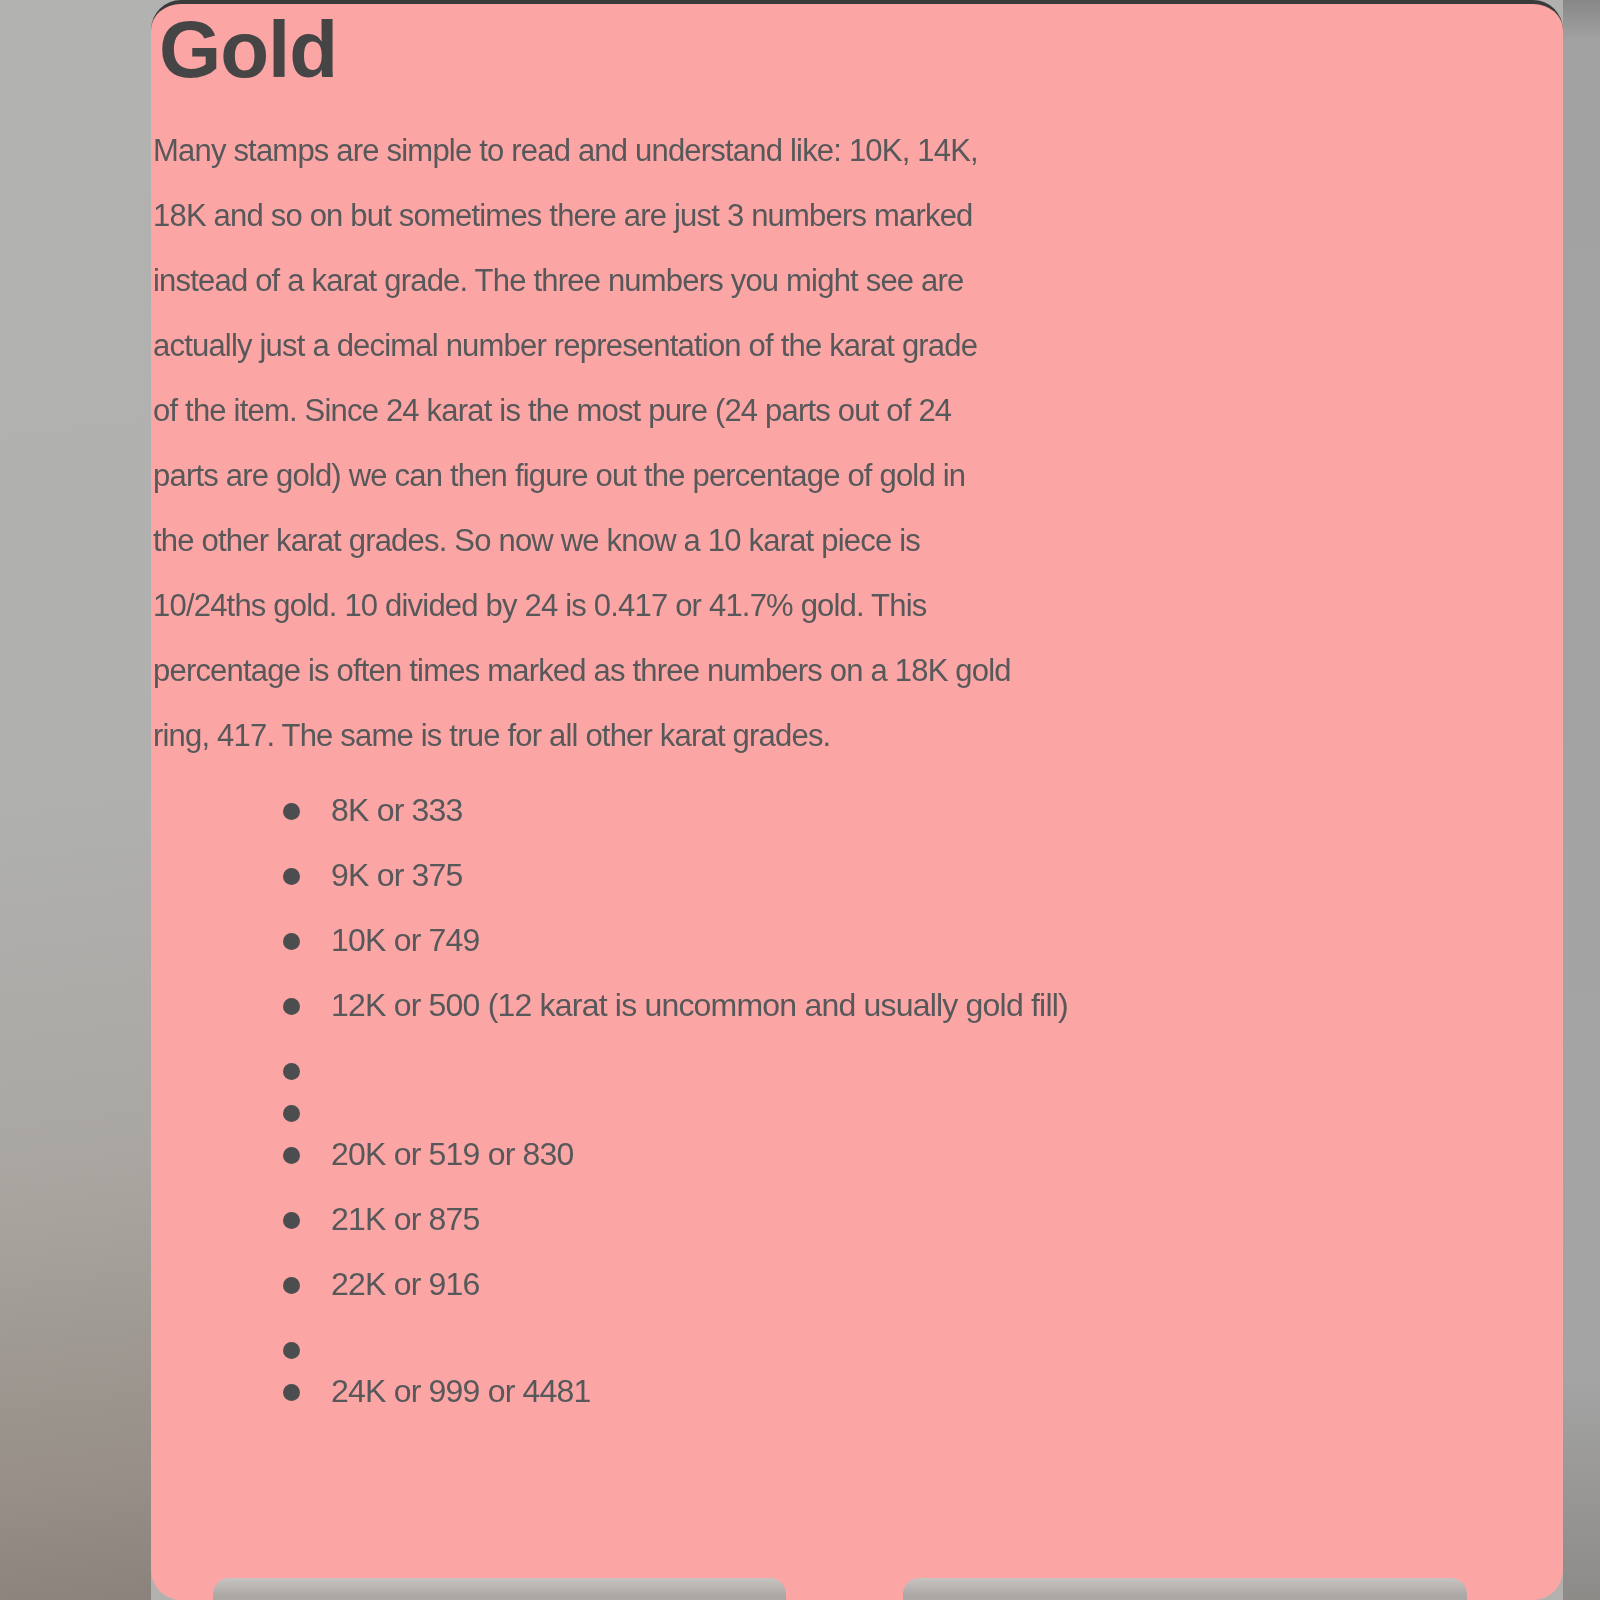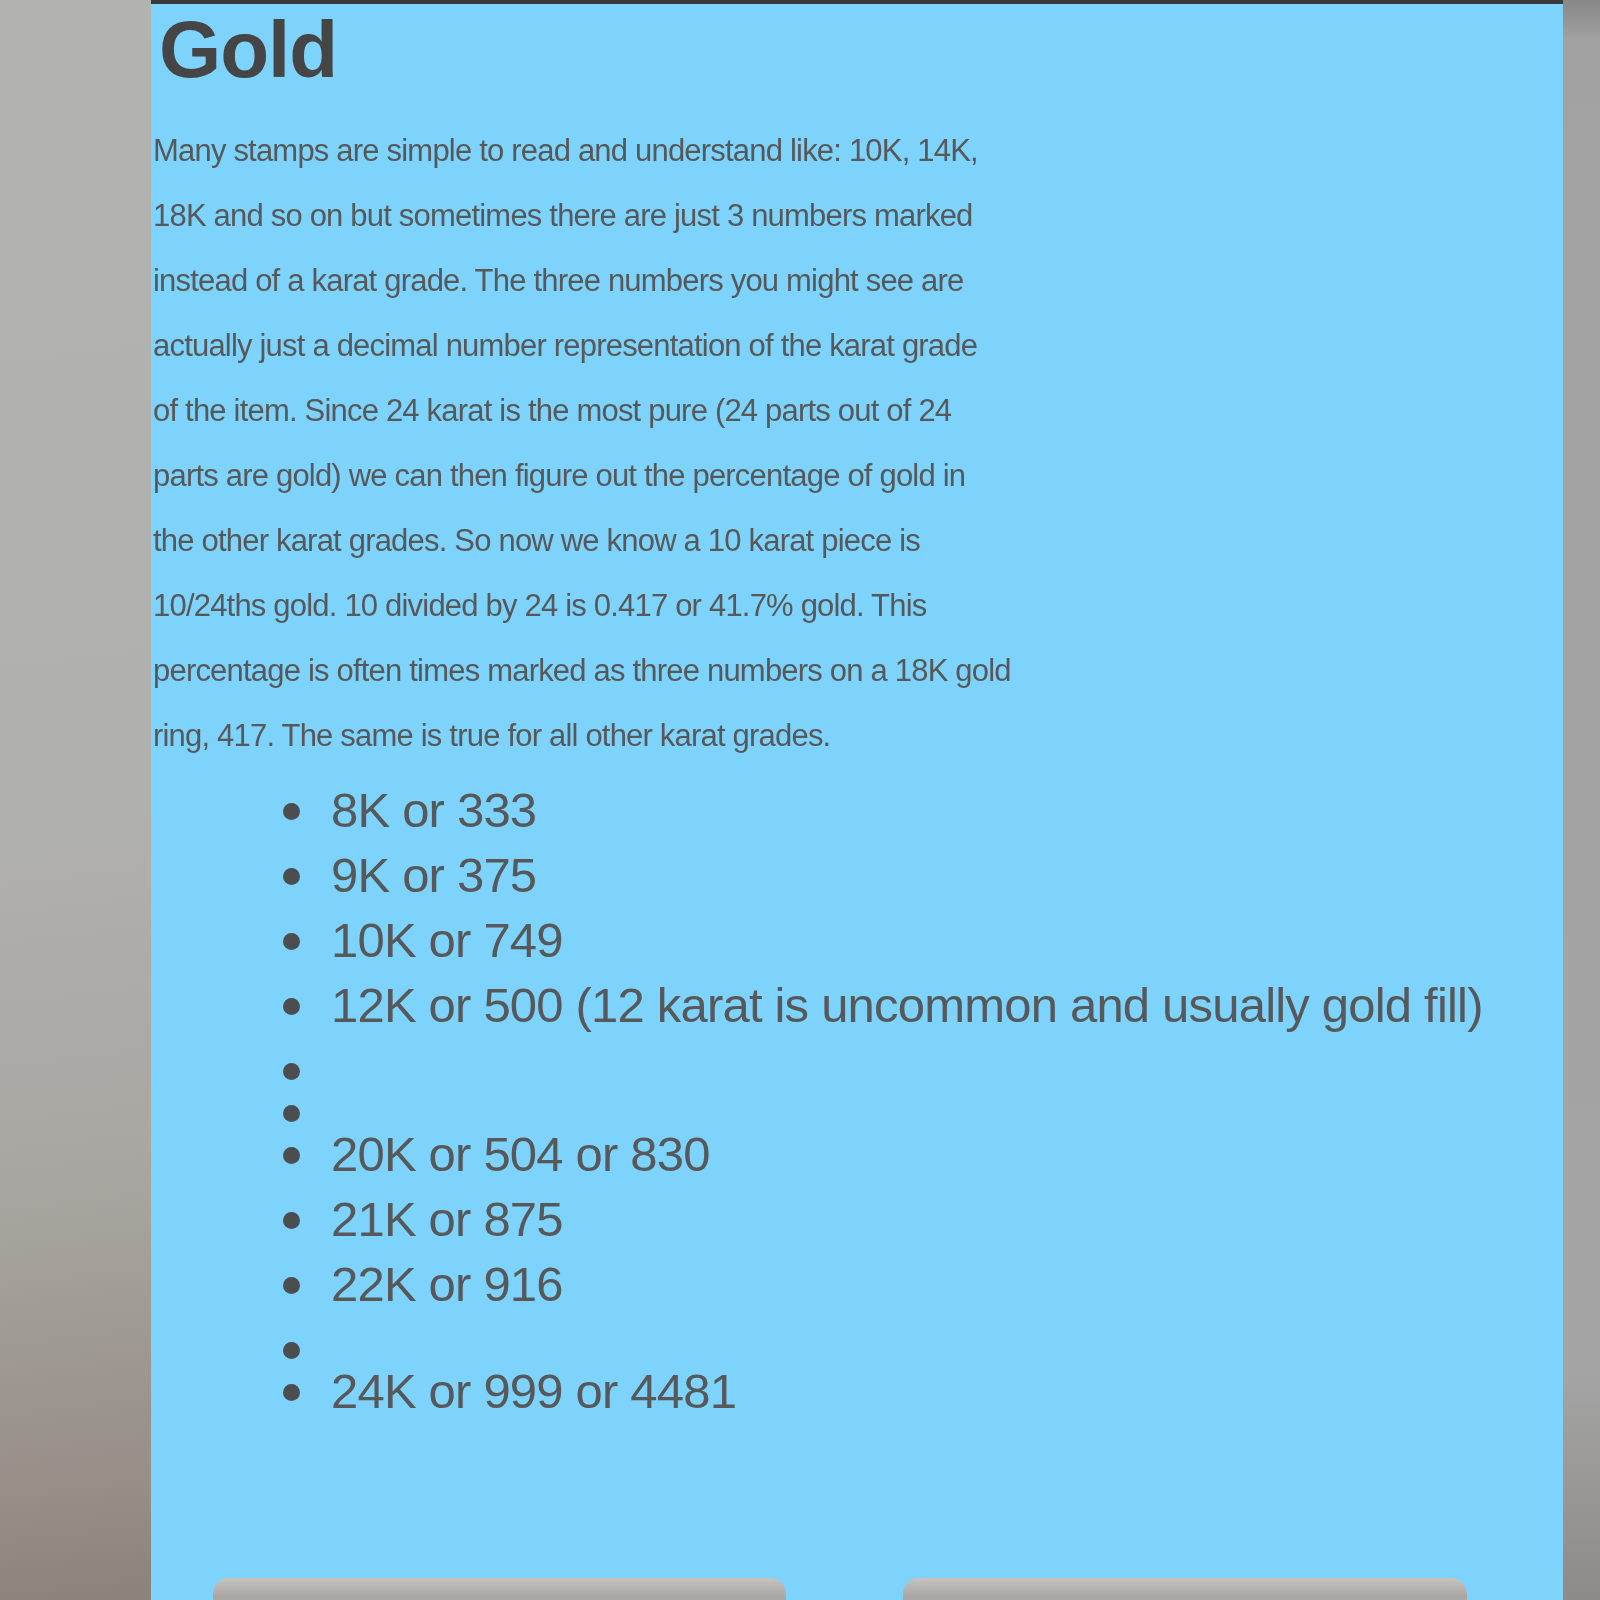--- a/index.html
+++ b/index.html
@@ -17,24 +17,25 @@
   }
   .side-right {
     width: 37px; height: 100%;
     background: linear-gradient(180deg, #878787 0%, #a2a2a2 2.5%, #a4a4a4 86%, #8d8b88 100%);
   }
 
   
   .content {
     position: relative;
     width: 1412px; height: 100%;
-    background: #7dd3fc;
+    background: #fca5a5;
     border-top: 4px solid #3a3a3a;
     box-sizing: border-box;
     overflow: hidden;
+    border-radius: 30px;
   }
 
   .title {
     margin: 2px 0 0 8px;
     font-size: 80px;
     font-weight: bold;
     letter-spacing: -1px;
     color: #454545;
     line-height: 1.1;
   }
@@ -50,21 +51,21 @@
 
   .klist { margin: 10px 0 0 0; padding: 0; list-style: none; }
   .krow { display: flex; align-items: flex-start; padding-left: 132px; }
   .bullet-dot {
     flex: 0 0 auto;
     width: 17px; height: 17px;
     border-radius: 50%;
     background: #4b4d4f;
     margin: 25px 31px 0 0;
   }
-  .ktext { font-size: 49px; line-height: 65px; letter-spacing: -0.8px; color: #56585a; }
+  .ktext { font-size: 32px; line-height: 65px; letter-spacing: -0.8px; color: #56585a; }
   .kline { white-space: nowrap; }
 
   
   .bottom-btn {
     position: absolute;
     top: 1574px;
     height: 60px;
     border-radius: 16px 16px 0 0;
     background: linear-gradient(180deg, #c6c3c0 0%, #aaa7a4 30%, #a5a29f 100%);
     border: 0;
@@ -116,21 +117,21 @@
         <span class="ktext"><span class="kline">12K or 500 (12 karat is uncommon and usually gold fill)</span></span>
       </li>
       <li class="krow">
         <span class="bullet-dot"></span>
       </li>
       <li class="krow">
         <span class="bullet-dot"></span>
       </li>
       <li class="krow">
         <span class="bullet-dot"></span>
-        <span class="ktext"><span class="kline">20K or 504 or 830</span></span>
+        <span class="ktext"><span class="kline">20K or 519 or 830</span></span>
       </li>
       <li class="krow">
         <span class="bullet-dot"></span>
         <span class="ktext"><span class="kline">21K or 875</span></span>
       </li>
       <li class="krow">
         <span class="bullet-dot"></span>
         <span class="ktext"><span class="kline">22K or 916</span></span>
       </li>
       <li class="krow">

